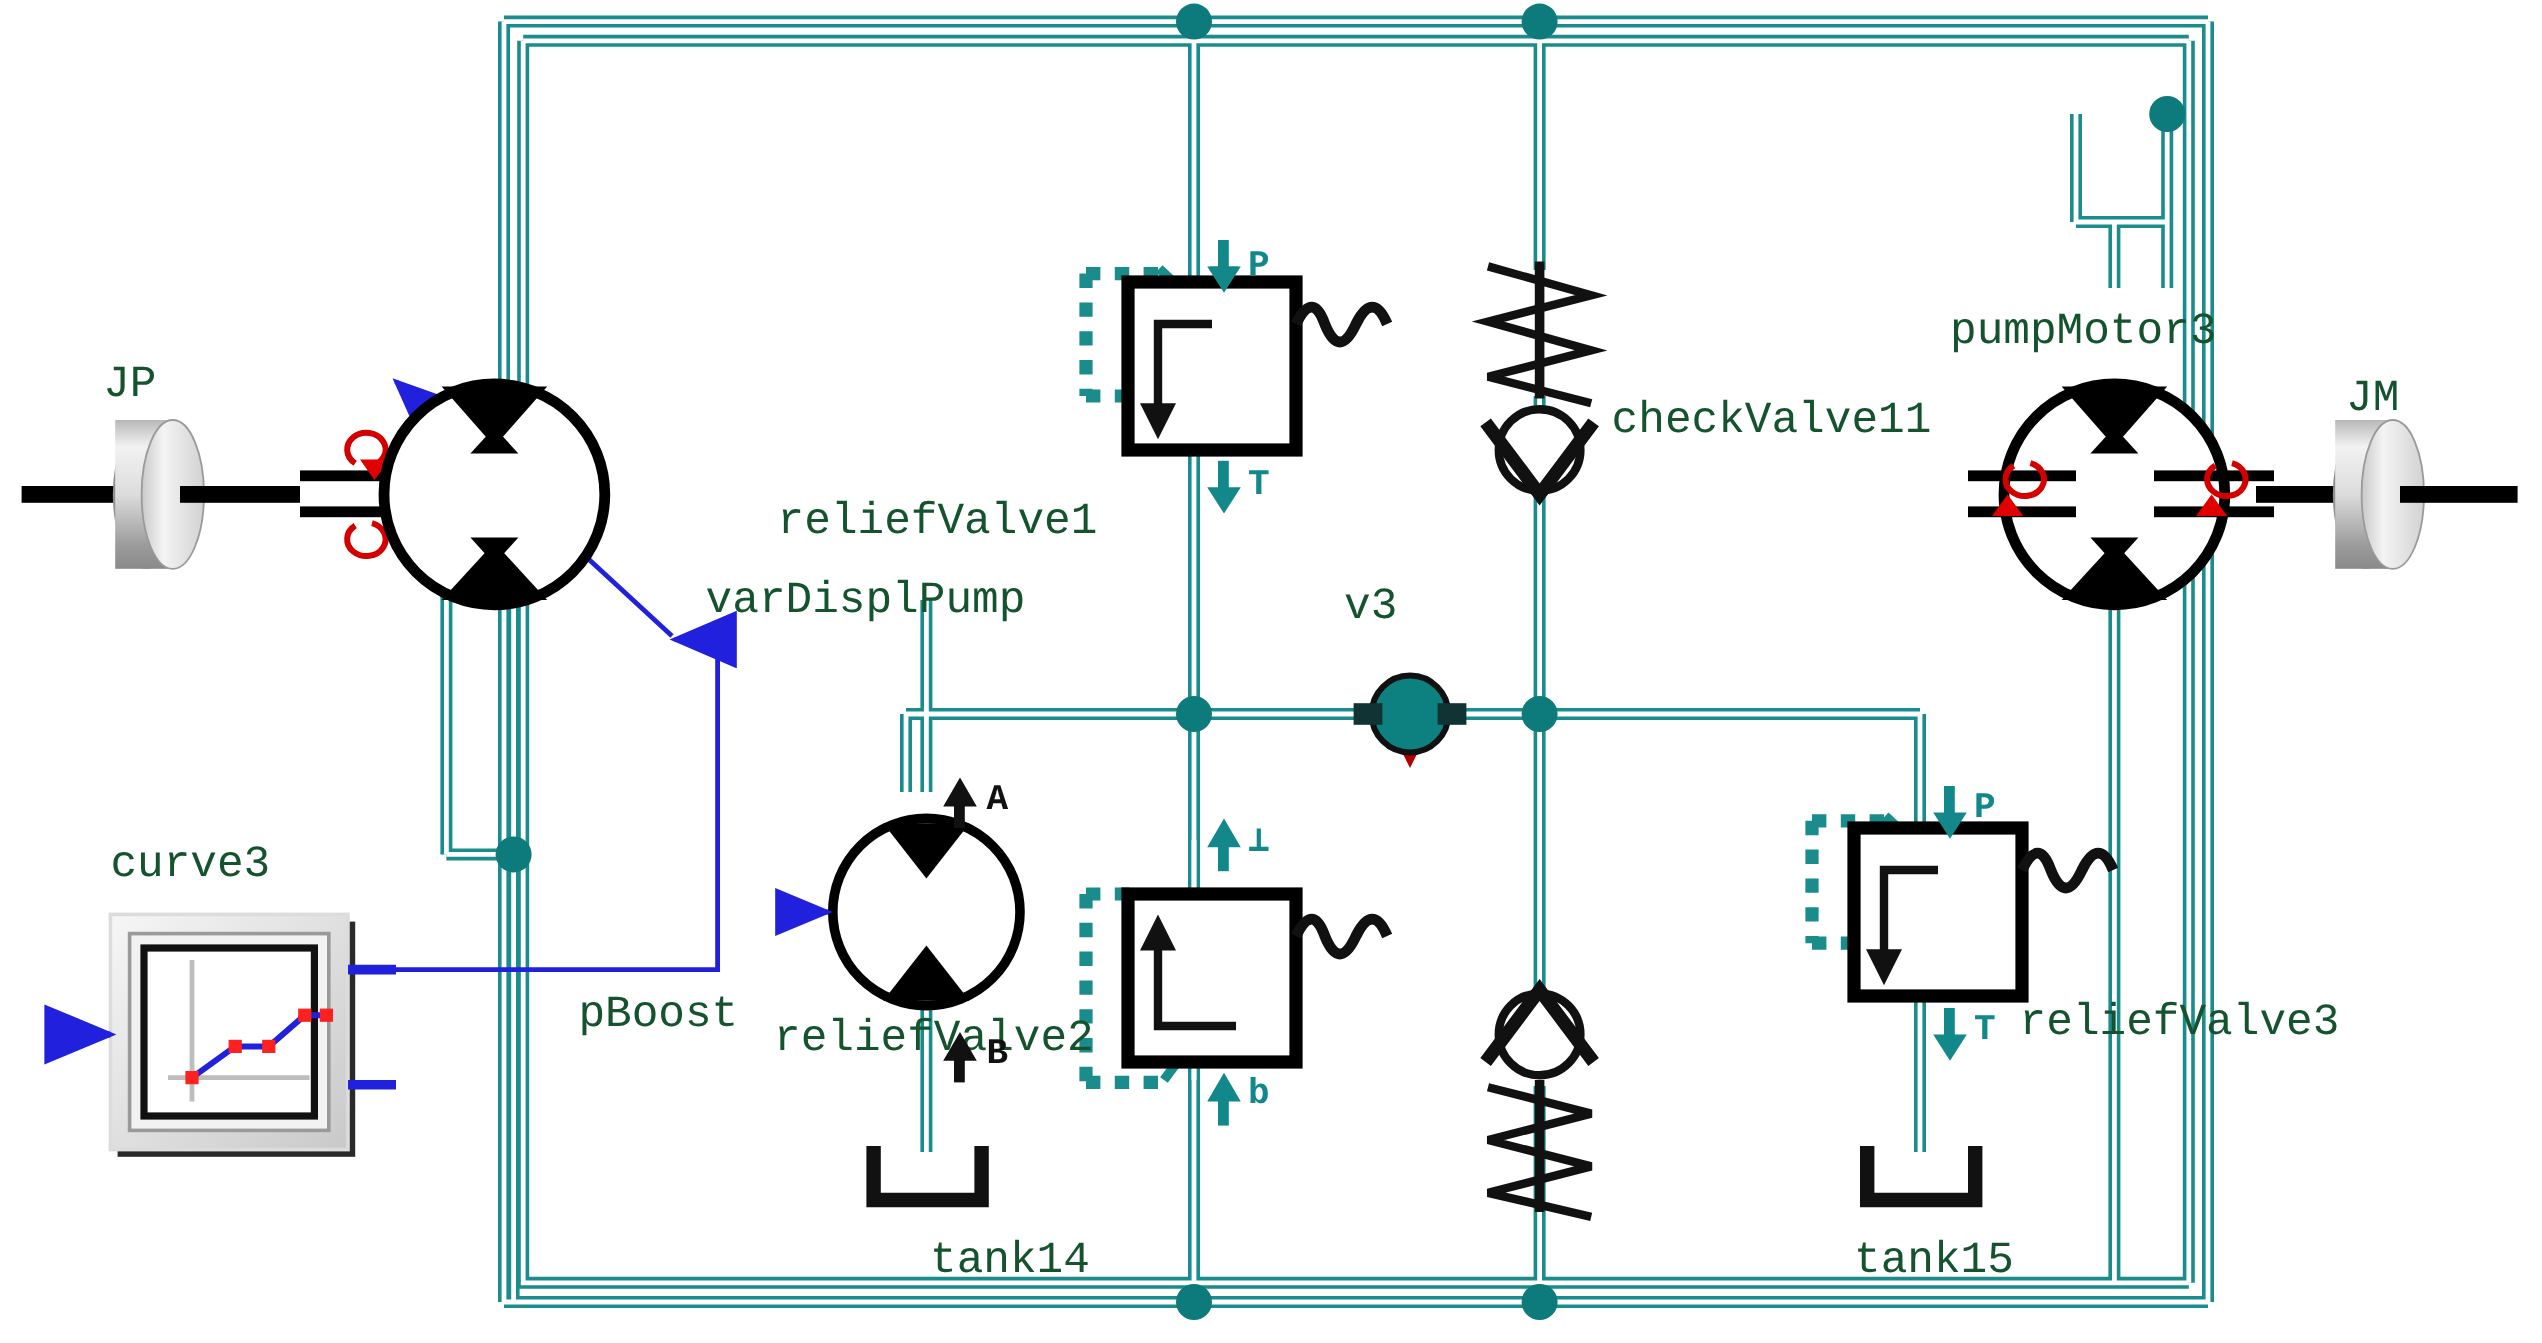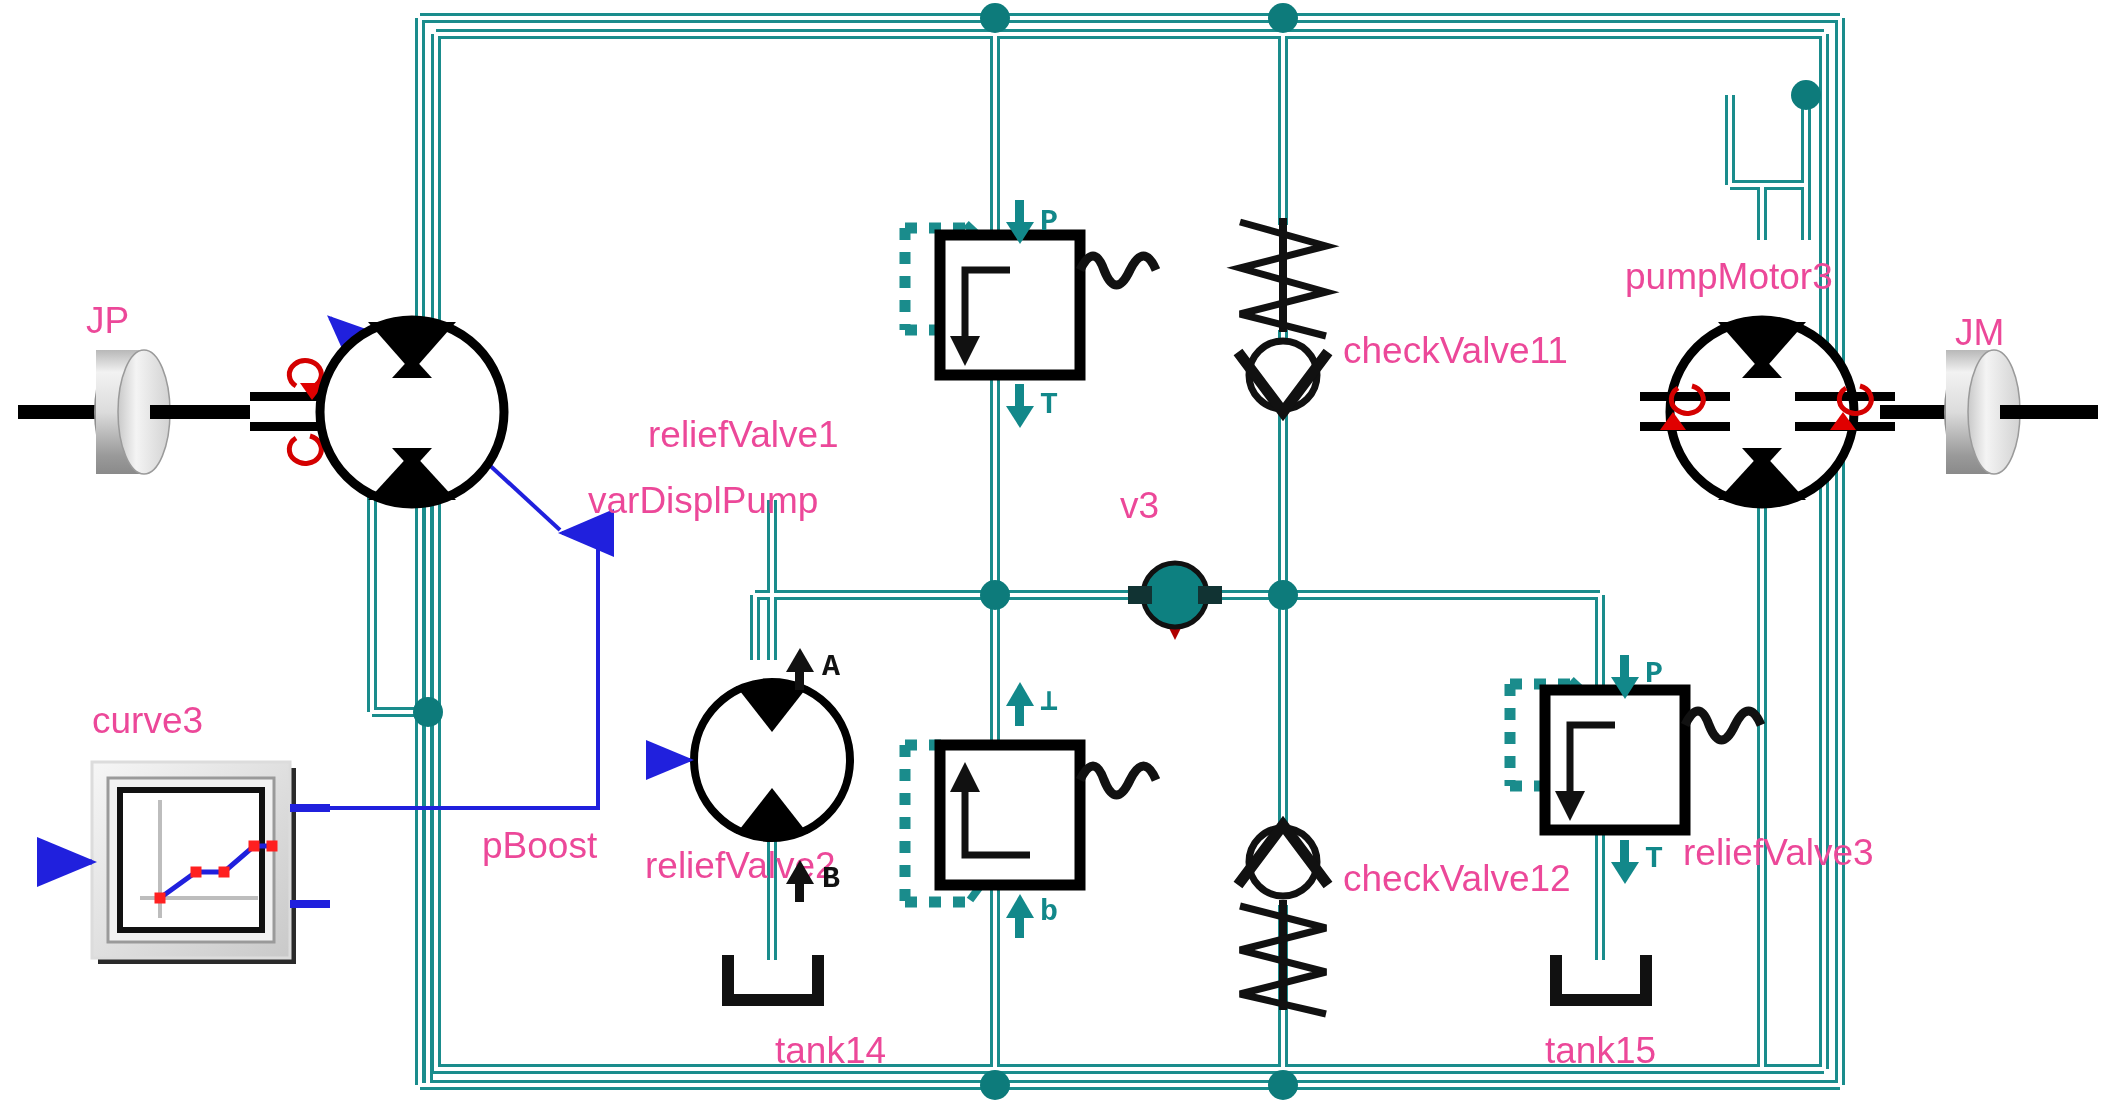--- a/index.html
+++ b/index.html
@@ -1,19 +1,19 @@
 <!DOCTYPE html>
 <html><head>
 <meta charset="utf-8">
 <style>
   html,body{margin:0;padding:0;background:#ffffff;}
   body{font-family:"Liberation Sans",sans-serif;}
   #stage{position:relative;width:2118px;height:1119px;background:#fff;overflow:hidden;}
   #stage svg{position:absolute;left:0;top:0;}
-  .lbl{position:absolute;font-family:Liberation Sans, sans-serif;color:#ec4899;white-space:nowrap;}
+  .lbl{position:absolute;font-family:Liberation Mono, monospace;color:#14532d;white-space:nowrap;}
   .lbl-comp{font-size:37px;}
   .lbl-port{font-size:30px;font-weight:bold;color:#12888a;font-family:"Liberation Mono",monospace;}
   .lbl-port-dark{font-size:30px;font-weight:bold;color:#111;font-family:"Liberation Mono",monospace;}
 </style>
 </head>
 <body>
 
 <div id="stage">
 
 <svg width="2118" height="1119" viewBox="0 0 2118 1119">
@@ -340,21 +340,20 @@
 </svg>
 
 <div class="lbl lbl-comp" style="left:86px;  top:300px;">JP</div>
 <div class="lbl lbl-comp" style="left:1955px;top:312px;">JM</div>
 <div class="lbl lbl-comp" style="left:588px; top:480px;">varDisplPump</div>
 <div class="lbl lbl-comp" style="left:1625px;top:256px;">pumpMotor3</div>
 <div class="lbl lbl-comp" style="left:648px; top:370px;margin-top:44px;">reliefValve1</div>
 <div class="lbl lbl-comp" style="left:645px; top:845px;">reliefValve2</div>
 <div class="lbl lbl-comp" style="left:1683px;top:832px;">reliefValve3</div>
 <div class="lbl lbl-comp" style="left:1343px;top:330px;">checkValve11</div>
-<div class="lbl lbl-comp" style="left:1343px;top:858px;">checkValve12</div>
 <div class="lbl lbl-comp" style="left:746px; top:1030px;margin-left:29px;">tank14</div>
 <div class="lbl lbl-comp" style="left:1545px;top:1030px;">tank15</div>
 <div class="lbl lbl-comp" style="left:92px;  top:700px;">curve3</div>
 <div class="lbl lbl-comp" style="left:482px; top:825px;">pBoost</div>
 <div class="lbl lbl-comp" style="left:1120px;top:485px;">v3</div>
 
 <div class="lbl lbl-port" style="left:1040px;top:205px;">P</div>
 <div class="lbl lbl-port" style="left:1040px;top:388px;">T</div>
 <div class="lbl lbl-port" style="left:1040px;top:682px;">⊥</div>
 <div class="lbl lbl-port" style="left:1040px;top:895px;">b</div>

